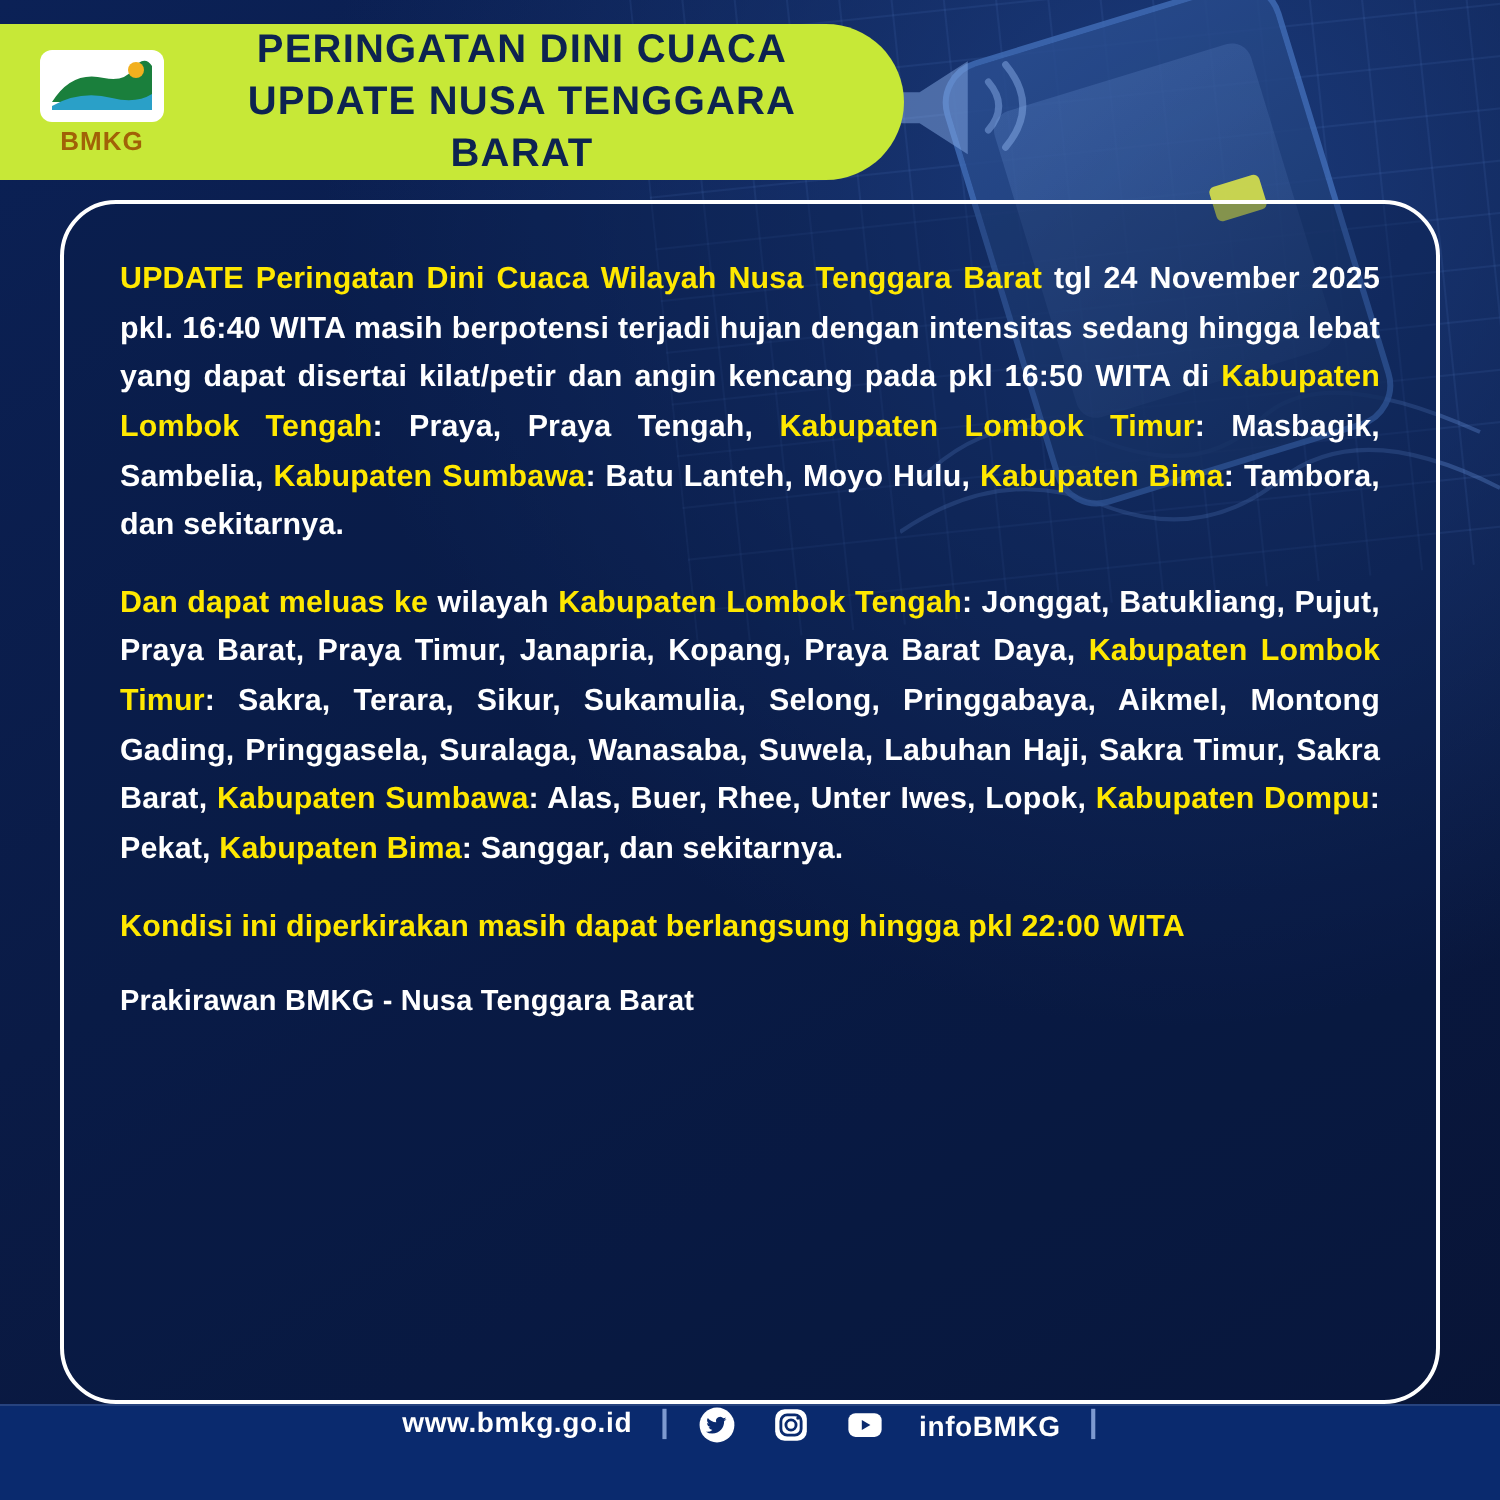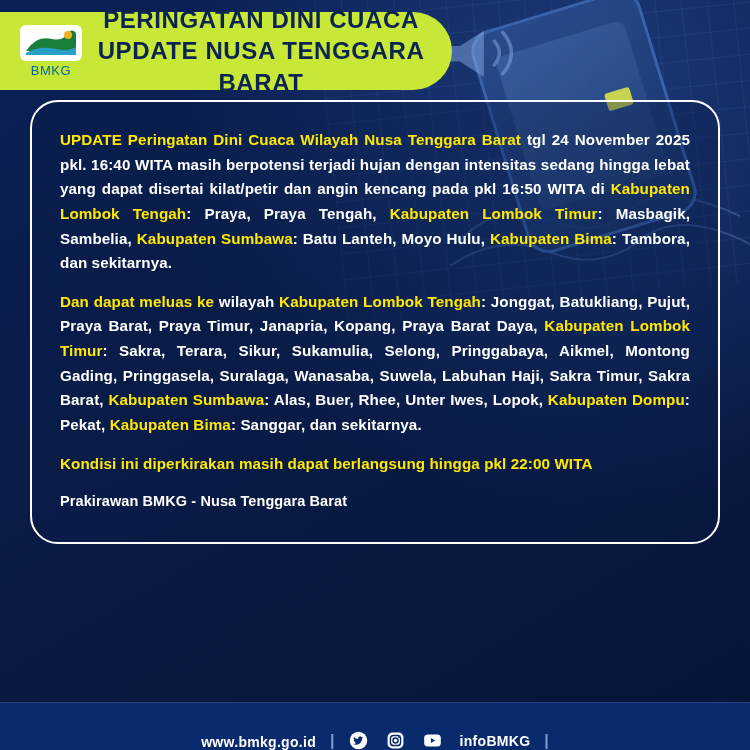--- a/index.html
+++ b/index.html
@@ -70,35 +70,35 @@
     width: 74px; height: 62px; margin-left: 14px;
     display: flex; flex-direction: column; align-items: center; justify-content: center;
     flex: 0 0 auto;
   }
   .logo-mark {
     width: 62px; height: 36px; border-radius: 6px;
     background: #ffffff;
     display: flex; align-items: center; justify-content: center;
   }
   .logo-text {
-    font-size: 13px; font-weight: normal; letter-spacing: .5px;
-    color: #0369a1; margin-top: 2px;
+    font-size: 13px; font-weight: bold; letter-spacing: .5px;
+    color: #a16207; margin-top: 2px;
   }
   .header-titles {
     flex: 1; text-align: center; padding-right: 22px; padding-left: 4px;
   }
   .header-titles div {
-    color: #0d2350; font-weight: bold; font-size: 24px;
+    color: #0d2350; font-weight: bold; font-size: 20px;
     letter-spacing: .6px; line-height: 1.3;
   }
 
   
   .card {
     position: absolute; left: 30px; top: 100px;
-    width: 690px; height: 444px;
+    width: 690px; height: 602px;
     border: 2px solid #ffffff;
     border-radius: 28px;
     background: rgba(10,30,72,.35);
     padding: 26px 28px;
   }
   .body-text {
     color: #ffffff;
     font-size: 15.2px;
     line-height: 1.62;
     text-align: justify;
@@ -107,21 +107,21 @@
   }
   .para { margin-bottom: 14px; }
   .para.last { margin-bottom: 0; }
   .hl { color: #ffe800; }
   .sign { font-weight: bold; font-size: 14.5px; color: #ffffff; }
 
   
   .footer {
     position: absolute; left: 0; bottom: 0; width: 750px; height: 48px;
     background: #0a2a6e;
-    display: flex; align-items: flex-end; justify-content: center;
+    display: flex; align-items: flex-start; justify-content: center;
     gap: 14px;
     border-top: 1px solid rgba(255,255,255,.12);
   }
   .footer-text { color: #ffffff; font-size: 14px; font-weight: bold; letter-spacing: .3px; }
   .sep { color: #7e9ad0; font-size: 16px; font-weight: bold; }
   .social { display: flex; align-items: center; gap: 18px; }
   .sico { width: 19px; height: 19px; fill: #ffffff; }
   .callcircle {
     width: 20px; height: 20px; border-radius: 50%;
     background: #ffffff; display: inline-flex; align-items: center; justify-content: center;

